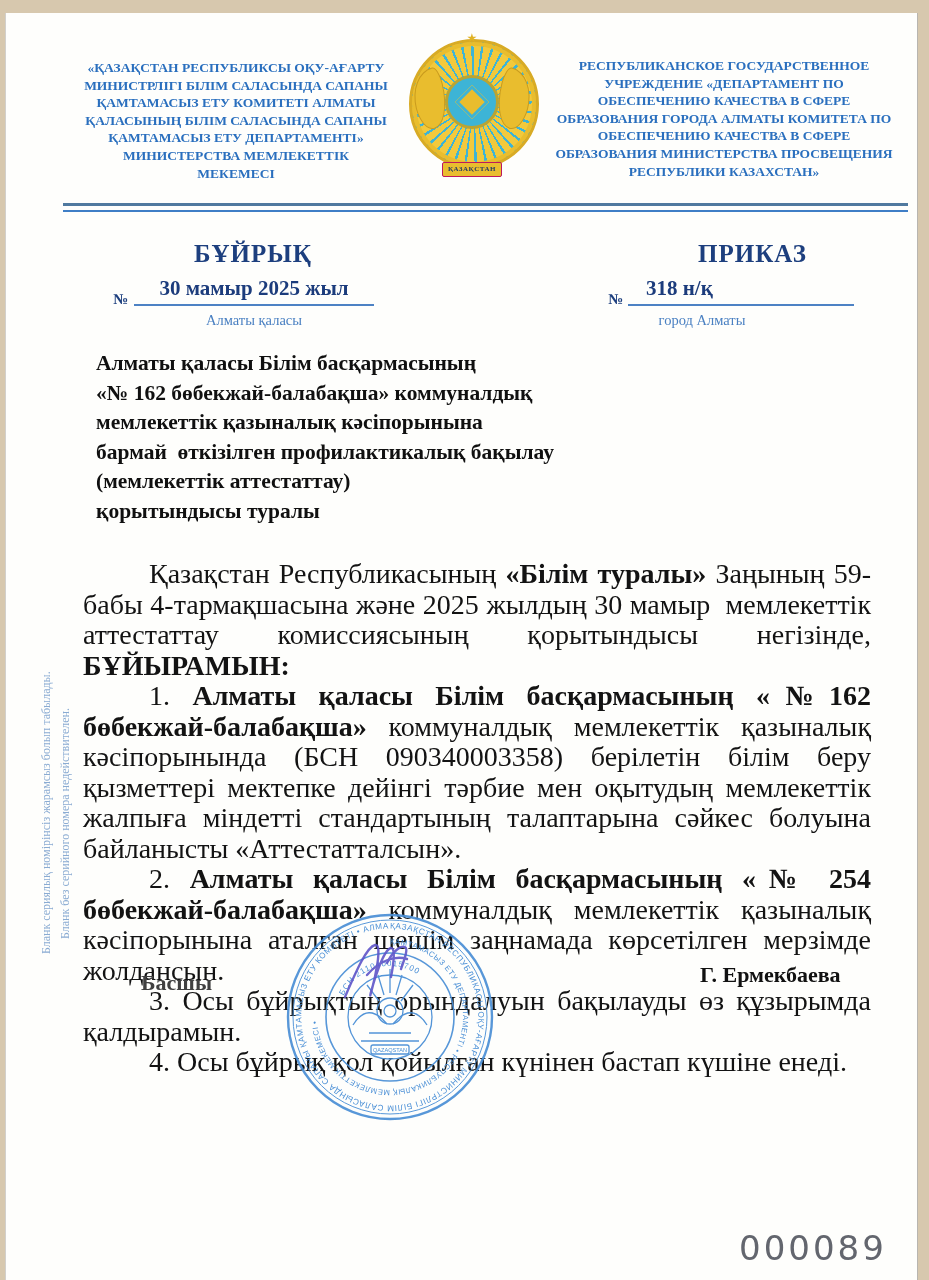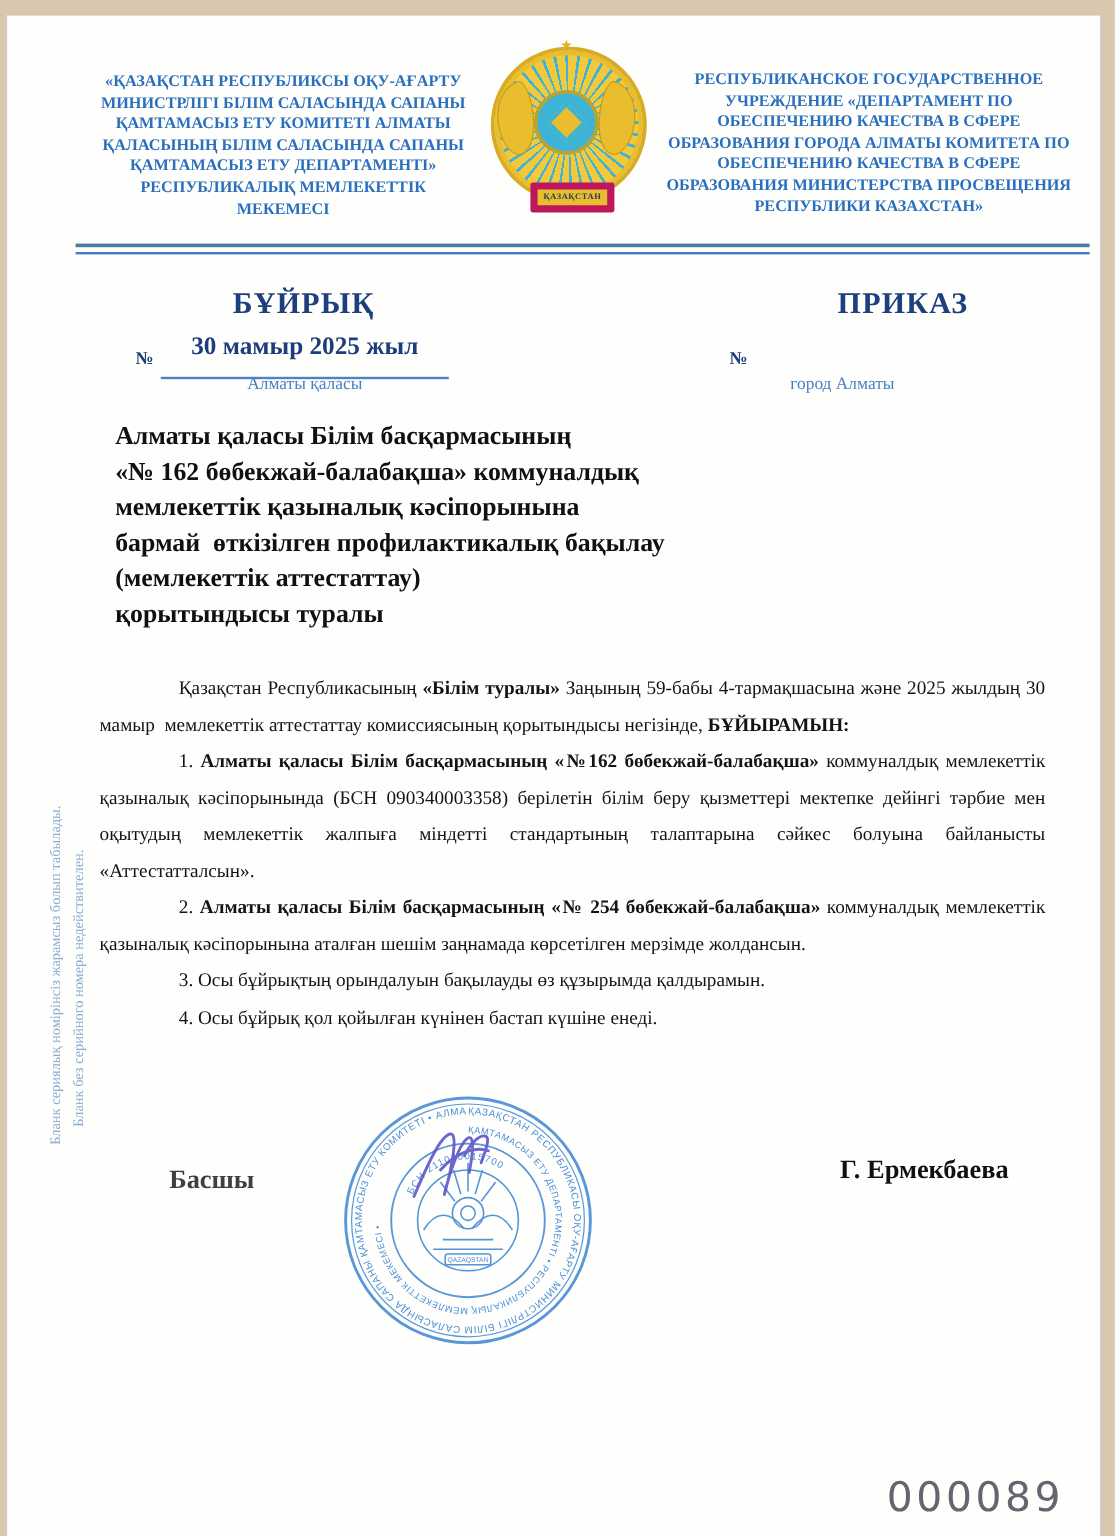--- a/index.html
+++ b/index.html
@@ -38,53 +38,53 @@
     background:#3db4d6;border:3px solid #b9a433;
   }
   .emblem-center::before{
     content:"";position:absolute;left:12px;top:12px;width:24px;height:24px;
     background:#e9bd2e;transform:rotate(45deg);
     box-shadow:inset 0 0 0 3px #3db4d6, inset 0 0 0 6px #e9bd2e;
   }
   .emblem-star{position:absolute;left:0;top:-4px;width:100%;text-align:center;color:#e0b224;font-size:12px;}
   .emblem-banner{
     position:absolute;left:34px;bottom:0px;width:58px;height:13px;background:#e9bd2e;
-    border:6px solid #be185d;border-radius:2px;
+    border:1px solid #be185d;border-radius:2px;
     color:#243b63;font-size:7px;font-weight:bold;text-align:center;line-height:13px;letter-spacing:.5px;
   }
   
   .rule-wrap{position:absolute;left:57px;top:190px;width:845px;}
   .rule-a{height:3px;background:#50799f;}
   .rule-b{height:2px;background:#3f7ec6;margin-top:4px;}
   
   .order-title{position:absolute;color:#1d3f7e;font-weight:bold;font-size:25px;letter-spacing:1px;}
   .t-kk{left:188px;top:227px;}
   .t-ru{left:692px;top:227px;}
   .num-sign{position:absolute;color:#1d3f7e;font-size:15px;font-weight:bold;}
   .ns-l{left:107px;top:278px;}
   .ns-r{left:602px;top:278px;}
   .num-value{
     position:absolute;color:#1c3c7c;font-weight:bold;font-size:21px;
-    border-bottom:2px solid #4d82c4;padding-bottom:13px;
+    border-bottom:2px solid #4d82c4;padding-bottom:3px;
   }
   .nv-l{left:128px;top:263px;width:240px;text-align:center;}
   .nv-r{left:622px;top:263px;width:208px;text-align:left;padding-left:18px;}
   .place-label{position:absolute;color:#4a80c2;font-size:14.5px;text-align:center;}
   .pl-l{left:128px;top:299px;width:240px;}
   .pl-r{left:592px;top:299px;width:208px;}
   
   .subject{
     position:absolute;left:90px;top:336px;width:580px;
     color:#101010;font-weight:bold;font-size:21.5px;line-height:29.5px;
     white-space:pre-line;
   }
   
   .body-text{
     position:absolute;left:77px;top:546px;width:788px;
-    color:#131313;font-size:16px;line-height:30.5px;text-align:justify;
+    color:#131313;font-size:28px;line-height:30.5px;text-align:justify;
   }
   .body-text p{margin:0;text-indent:66px;}
   .body-text b{font-weight:bold;}
   
   .margin-note{
     position:absolute;color:#8aabd2;font-size:12px;white-space:nowrap;
     transform:rotate(-90deg);transform-origin:0 0;
   }
   .mn-kk{left:33px;top:941px;}
   .mn-ru{left:52px;top:926px;}
@@ -102,21 +102,21 @@
 </head>
 <body>
 
 <div class="page">
 
   <div class="org-block org-left">«ҚАЗАҚСТАН РЕСПУБЛИКСЫ ОҚУ-АҒАРТУ
 МИНИСТРЛІГІ БІЛІМ САЛАСЫНДА САПАНЫ
 ҚАМТАМАСЫЗ ЕТУ КОМИТЕТІ АЛМАТЫ
 ҚАЛАСЫНЫҢ БІЛІМ САЛАСЫНДА САПАНЫ
 ҚАМТАМАСЫЗ ЕТУ ДЕПАРТАМЕНТІ»
-РЕСПУБЛИКАЛЫҚ МЕМЛЕКЕТТІК
+МИНИСТЕРСТВА МЕМЛЕКЕТТІК
 МЕКЕМЕСІ</div>
 
   <div class="emblem">
     <div class="emblem-disc"></div>
     <div class="emblem-wing l"></div>
     <div class="emblem-wing r"></div>
     <div class="emblem-center"></div>
     <div class="emblem-star">★</div>
     <div class="emblem-banner">ҚАЗАҚСТАН</div>
   </div>
@@ -135,20 +135,21 @@
   </div>
 
   <div class="order-title t-kk">БҰЙРЫҚ</div>
   <div class="order-title t-ru">ПРИКАЗ</div>
 
   <span class="num-sign ns-l">№</span>
   <div class="num-value nv-l">30 мамыр 2025 жыл</div>
   <div class="place-label pl-l">Алматы қаласы</div>
 
   <span class="num-sign ns-r">№</span>
+  <div class="num-value nv-r">318 н/қ</div>
   <div class="place-label pl-r">город Алматы</div>
 
   <div class="subject">Алматы қаласы Білім басқармасының
 «№ 162 бөбекжай-балабақша» коммуналдық
 мемлекеттік қазыналық кәсіпорынына
 бармай &nbsp;өткізілген профилактикалық бақылау
 (мемлекеттік аттестаттау)
 қорытындысы туралы</div>
 
   <div class="body-text">

